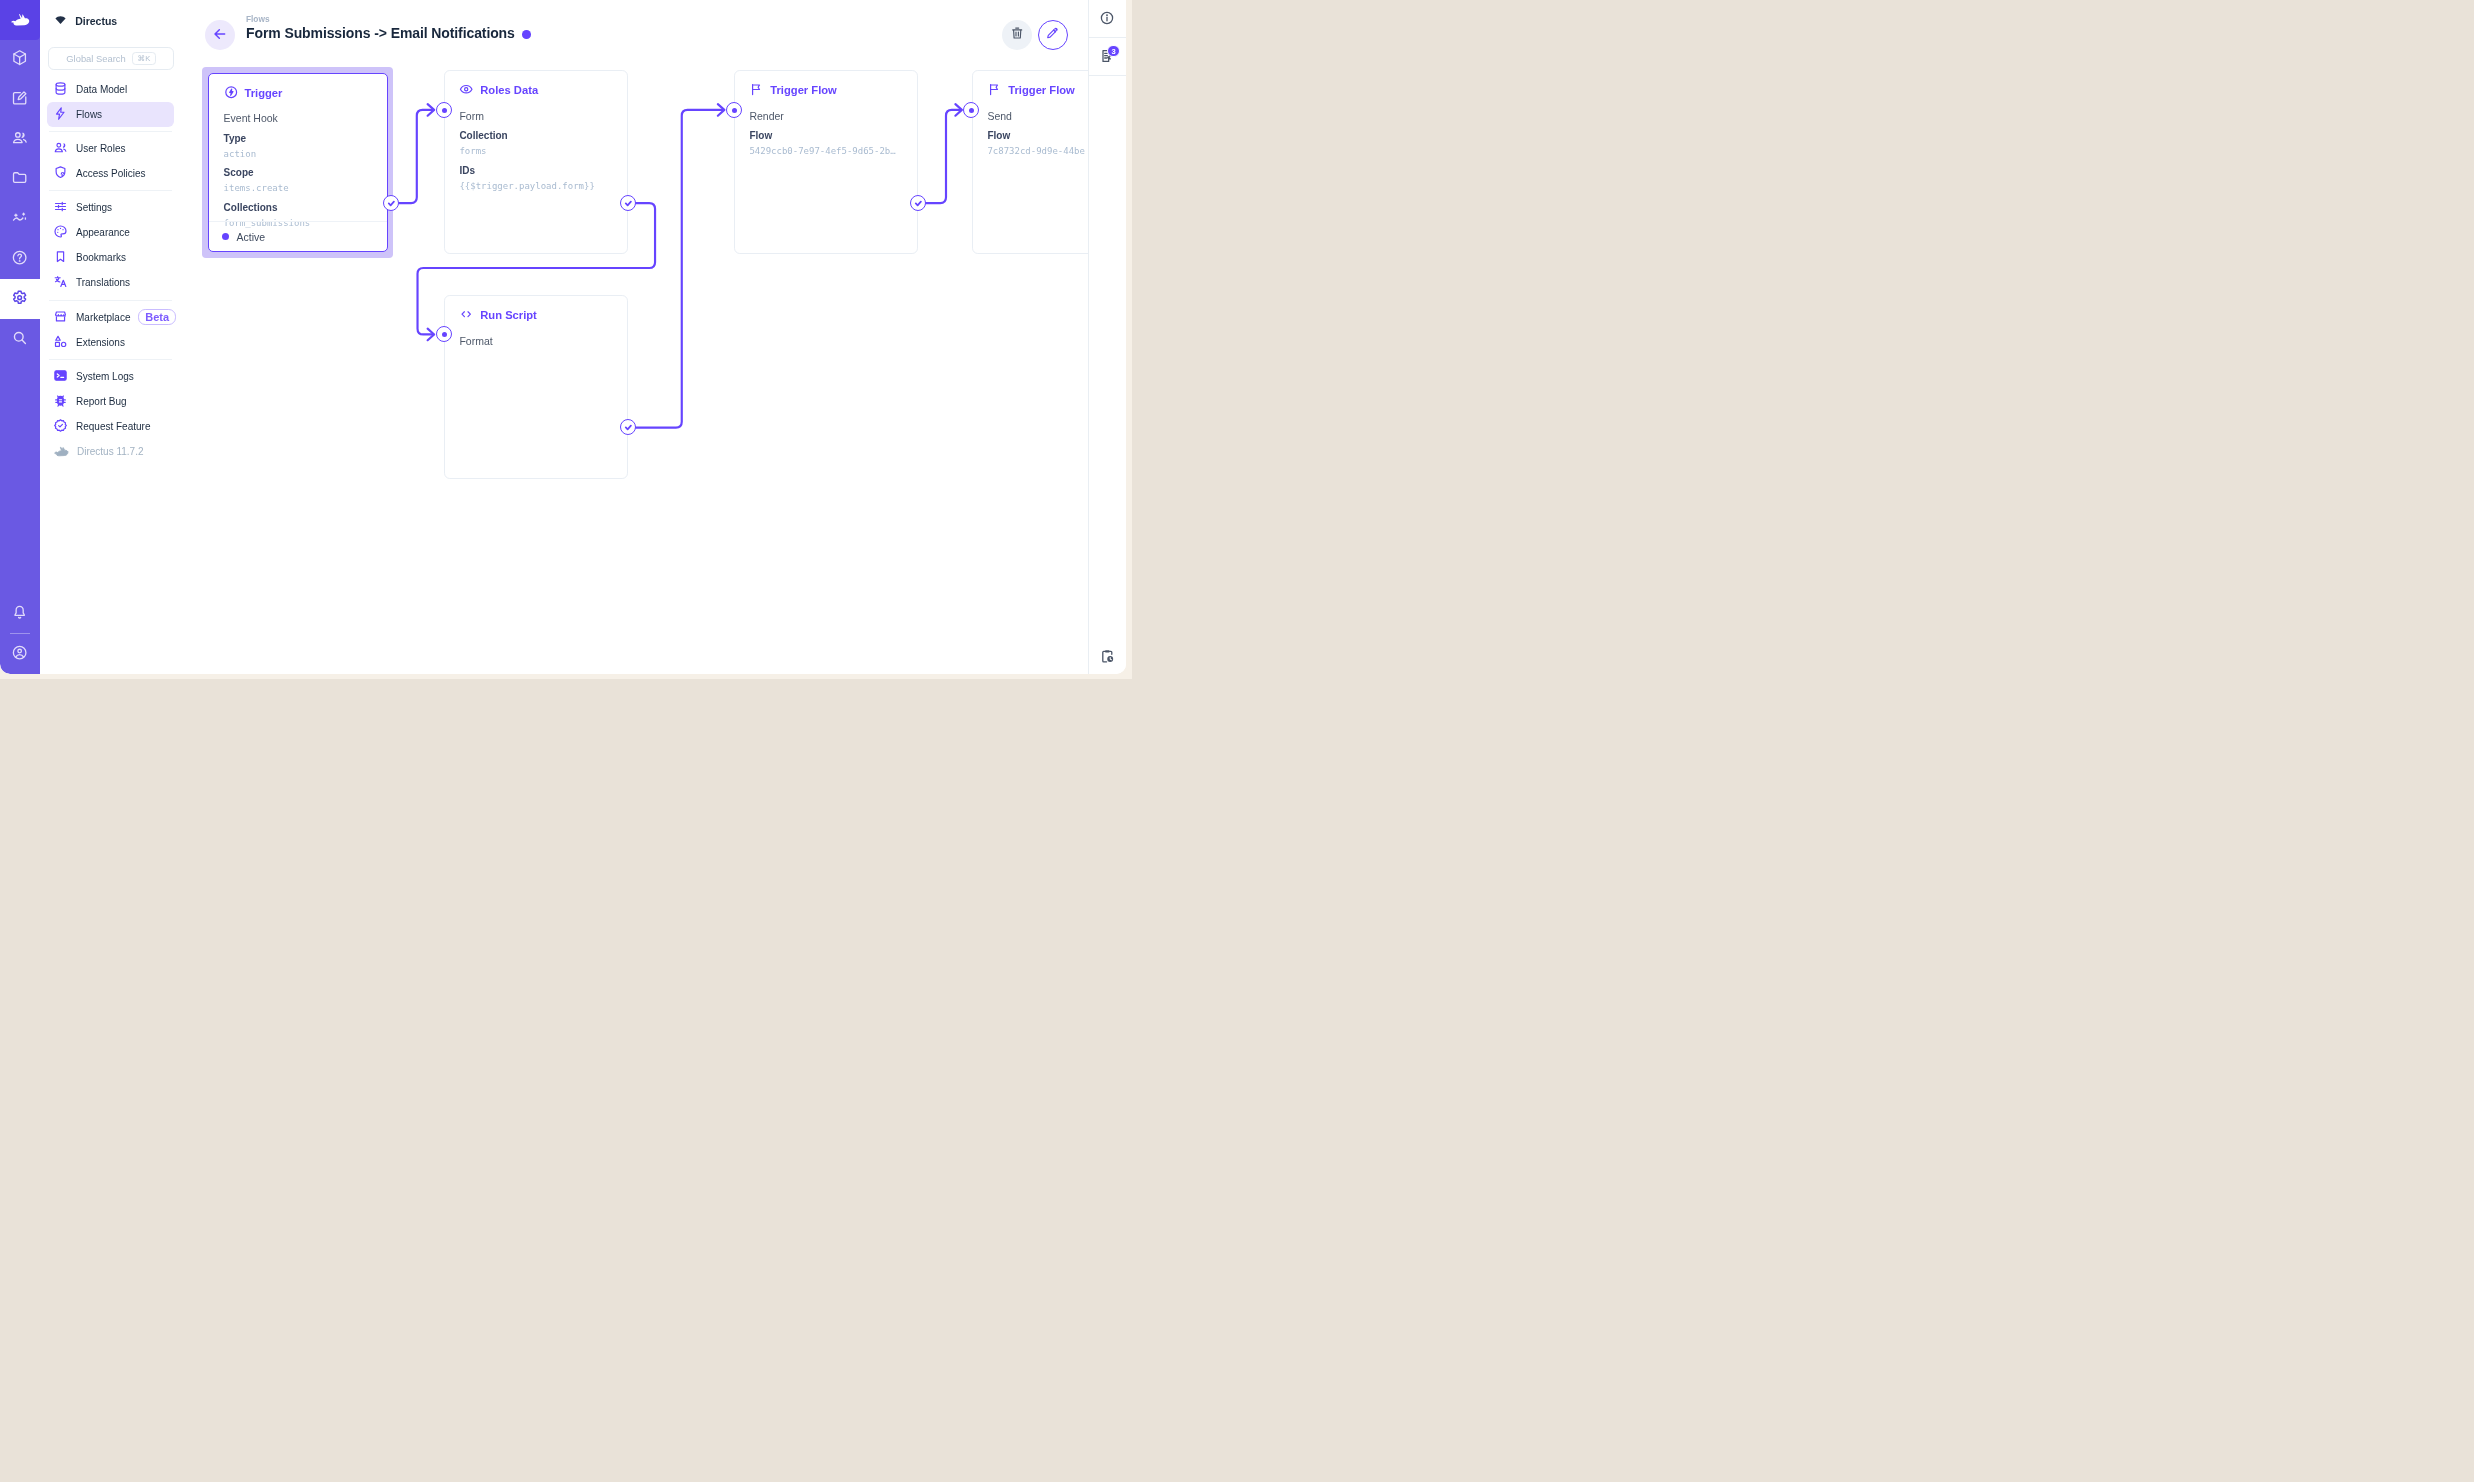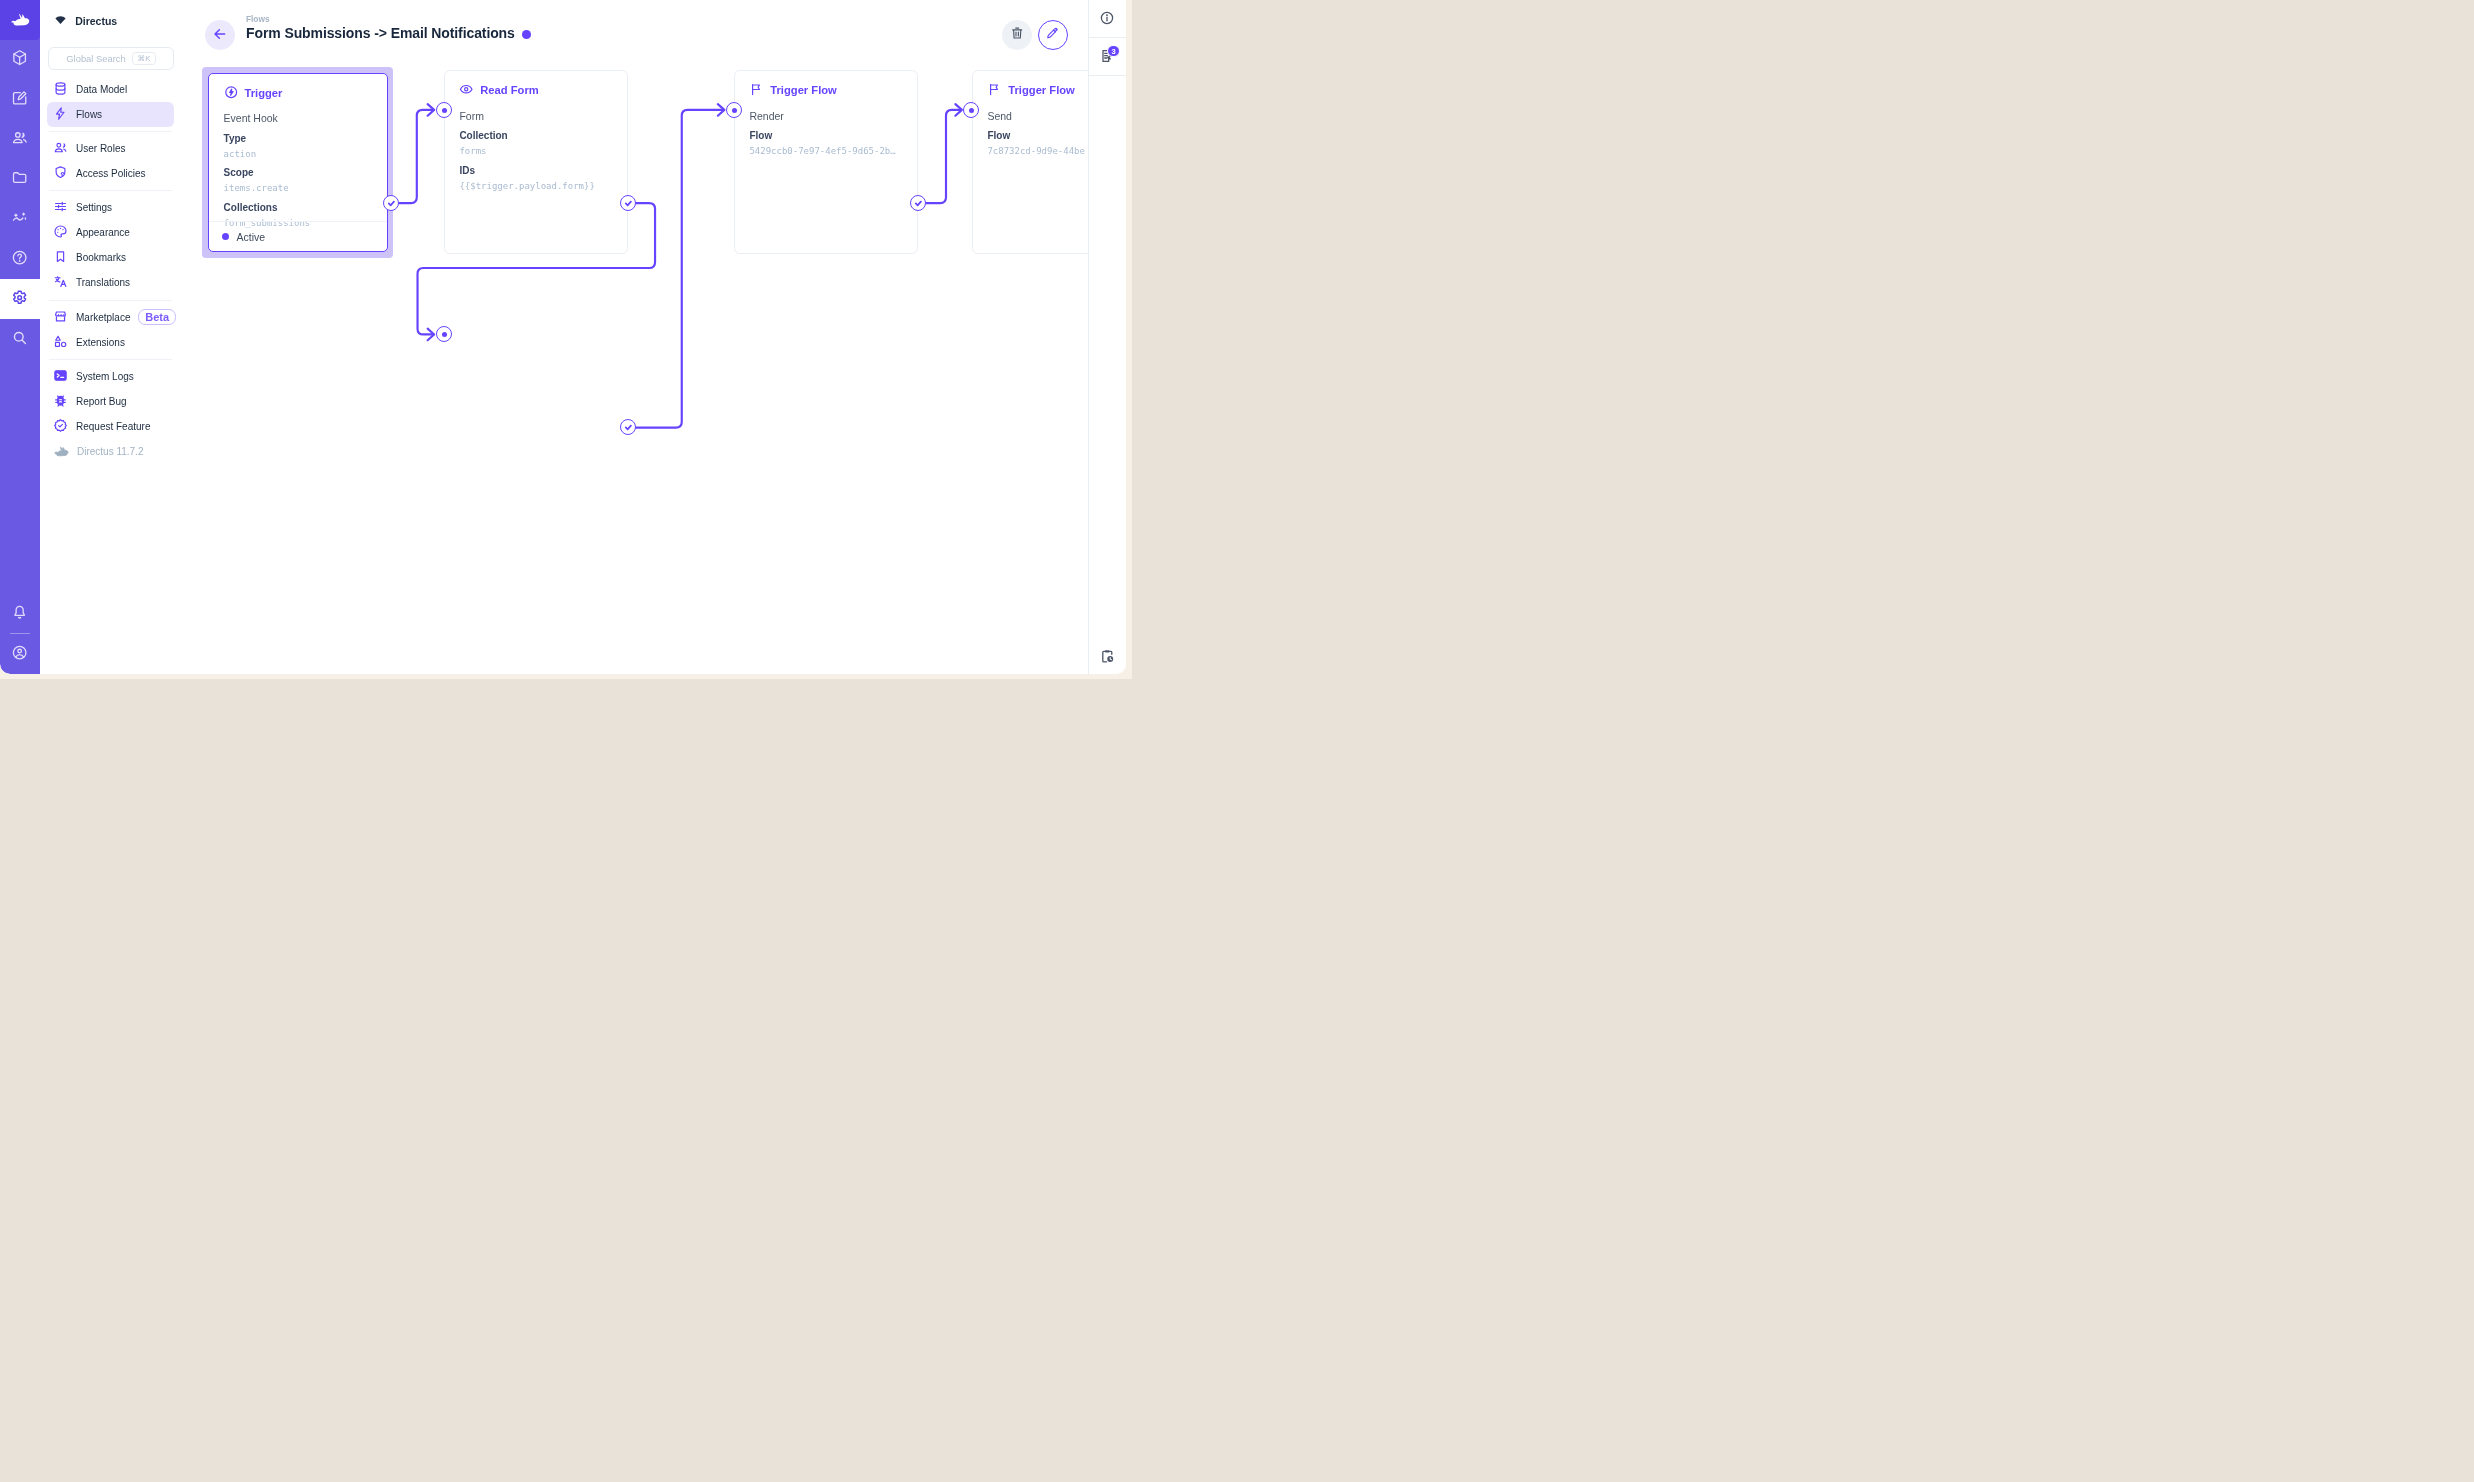--- a/index.html
+++ b/index.html
@@ -385,21 +385,21 @@
         </div>
       </div>
     </div>
 
     <div class="card" style="left:264px; top:70px;">
       <div class="card-title">
         <span><svg viewBox="0 0 24 24">
                 <path d="M12 5.8c-4.9 0-8.4 3.7-9.6 6.2 1.2 2.5 4.7 6.2 9.6 6.2s8.4-3.7 9.6-6.2c-1.2-2.5-4.7-6.2-9.6-6.2z"></path>
                 <circle cx="12" cy="12" r="2.7"></circle>
               </svg></span>
-        <span>Read Form</span>
+        <span>Roles Data</span>
       </div>
       <div class="plain-label" style="margin-top:5px">Form</div>
       <div class="f-label">Collection</div>
       <div class="f-value">forms</div>
       <div class="f-label">IDs</div>
       <div class="f-value">{{$trigger.payload.form}}</div>
     </div>
 
     <div class="card" style="left:554px; top:70px;">
       <div class="card-title">
@@ -420,20 +420,29 @@
                 <path d="M6 21V4.5"></path>
                 <path d="M6 5h11.5l-2.3 3.8 2.3 3.7H6"></path>
               </svg></span>
         <span>Trigger Flow</span>
       </div>
       <div class="plain-label" style="margin-top:5px">Send</div>
       <div class="f-label">Flow</div>
       <div class="f-value">7c8732cd-9d9e-44be</div>
     </div>
 
+    <div class="card" style="left:264px; top:295px;">
+      <div class="card-title">
+        <span><svg viewBox="0 0 24 24">
+                <path d="M9 8l-4 4 4 4M15 8l4 4-4 4"></path>
+              </svg></span>
+        <span>Run Script</span>
+      </div>
+      <div class="plain-label" style="margin-top:5px">Format</div>
+    </div>
 
     <div class="conn" style="left:203px; top:195px;">
           <svg viewBox="0 0 12 12">
             <path d="M2.5 6.2 5 8.7l4.5-5"></path>
           </svg>
         </div>
     <div class="conn" style="left:440px; top:195px;">
           <svg viewBox="0 0 12 12">
             <path d="M2.5 6.2 5 8.7l4.5-5"></path>
           </svg>

